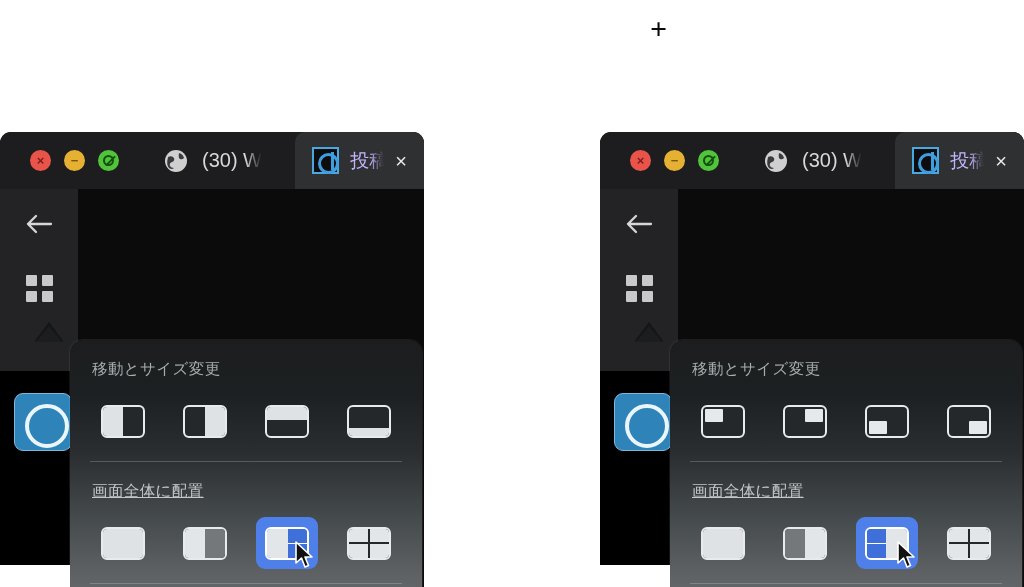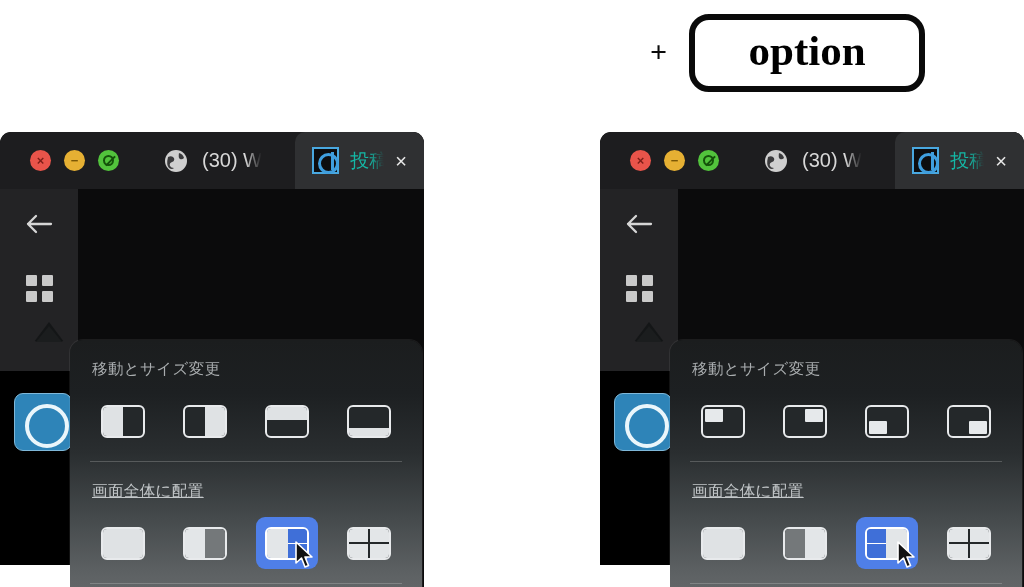--- a/index.html
+++ b/index.html
@@ -97,21 +97,21 @@
   .tab-logo::before {
     content: ""; position: absolute; left: 4px; top: 4px;
     width: 15px; height: 15px; border-radius: 50%;
     border: 3px solid #3f9ede;
   }
   .tab-logo::after {
     content: ""; position: absolute; right: 3px; top: 3px;
     width: 3px; height: 18px; background: #3f9ede;
   }
   .tab-title {
-    color: #14b8a6; font-size: 19px; white-space: nowrap; max-width: 34px;
+    color: #c4b5fd; font-size: 19px; white-space: nowrap; max-width: 34px;
     overflow: hidden;
     -webkit-mask-image: linear-gradient(to right, #000 58%, transparent 100%);
             mask-image: linear-gradient(to right, #000 58%, transparent 100%);
   }
   .tab-close { color: #e8e8e8; font-size: 20px; line-height: 1; font-weight: 400; }
 
   
   .app-body { position: absolute; left: 0; top: 57px; width: 100%; bottom: 0; background: #0b0b0c; }
   .sidebar {
     position: absolute; left: 0; top: 0; width: 78px; bottom: 0;
@@ -218,23 +218,20 @@
 
   .spacer-sm { height: 14px; }
 </style>
 </head>
 <body>
 
 <div class="stage">
 
   <div class="keycap-row">
     <div class="plus-sign">+</div>
-    <div class="keycap">
-      <div class="keycap-label">option</div>
-    </div>
   </div>
 
   <div class="panel left">
     <div class="win">
 
       <div class="app-body">
         <div class="sidebar">
           <div class="sb-back">
             <svg viewBox="0 0 30 26" width="30" height="26">
                 <path d="M12 5 L4 13 L12 21 M4 13 L27 13" stroke="#d6d6d6" stroke-width="2.3" fill="none" stroke-linecap="round" stroke-linejoin="round"></path>

